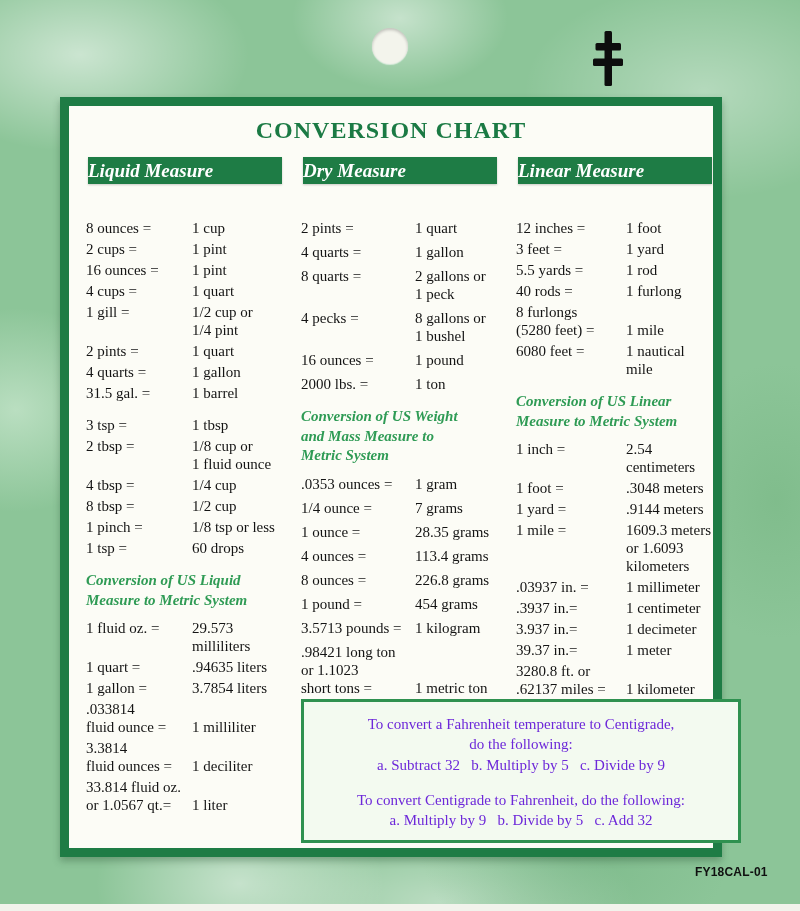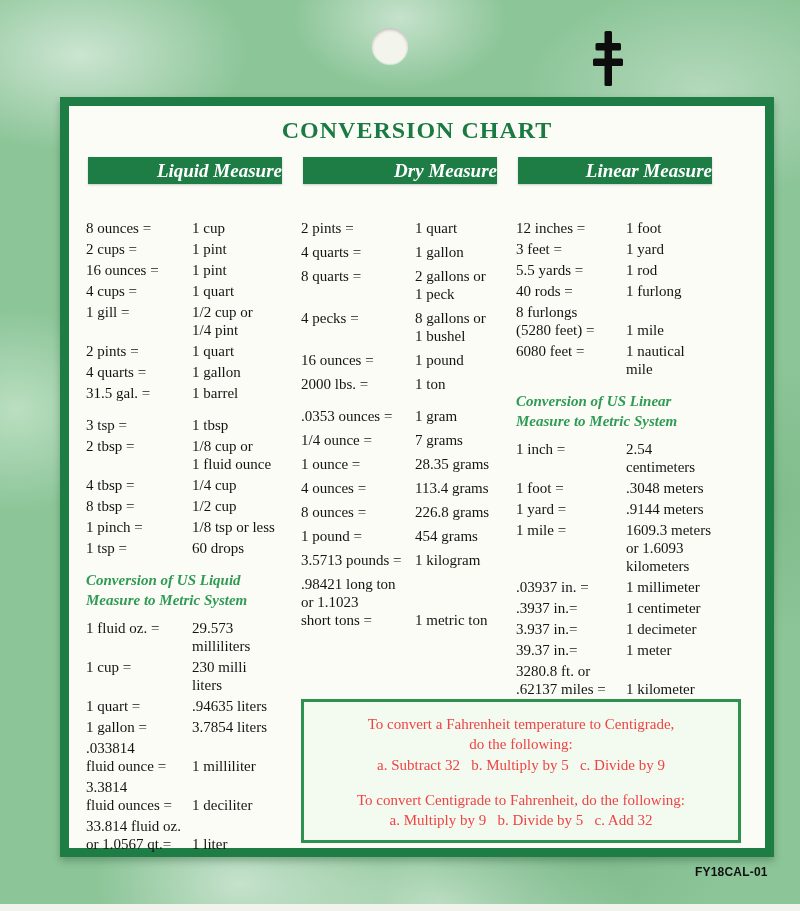--- a/index.html
+++ b/index.html
@@ -27,31 +27,31 @@
   }
 
   .logo { position:absolute; left:592px; top:31px; display:flex; gap:3px;flex-direction:column; }
   .logo svg { display:block; }
   .logo-text {
     font-family:"Liberation Sans", sans-serif; font-weight:bold;
     font-size:16px; line-height:16.5px; letter-spacing:.2px; color:#0d0d0d; padding-top:4px;
   }
 
   .card {
-    position:absolute; left:60px; top:97px; width:714px; height:760px;
+    position:absolute; left:60px; top:97px; width:662px; height:760px;
     background:#fcfcf6; border:9px solid #1e7c45;
     box-shadow:0 4px 7px rgba(35,75,45,.35);
   }
   .card-title {
     position:absolute; top:11px; left:0; right:0; text-align:center;
     font-size:24px; font-weight:600; letter-spacing:1px; color:#1b7a44;
   }
   .bar {
     position:absolute; top:51px; height:27px; background:#1e7c45;
-    display:flex; align-items:center; justify-content:flex-end;
+    display:flex; align-items:center; justify-content:flex-start;
     color:#fff; font-style:italic; font-weight:bold; font-size:19px;
     box-shadow:0 1px 2px rgba(0,0,0,.2);
   }
   .bar-liquid { left:19px;  width:194px; }
   .bar-dry    { left:234px; width:194px; }
   .bar-linear { left:449px; width:194px; }
 
   .col { position:absolute; top:113px; font-size:15px; line-height:1.2; color:#141414; }
   .col-liquid { left:17px;  width:211px; }
   .col-dry    { left:232px; width:214px; }
@@ -70,21 +70,21 @@
   .metric-heading {
     font-style:italic; font-weight:bold; font-size:15px; line-height:1.3;
     color:#2f9b55; text-align:left; white-space:pre-line; margin:6px 0 9px;
   }
   .col-dry .metric-heading { margin-top:12px; }
   .col-linear .metric-heading { margin-top:8px; }
 
   .temp-box {
     position:absolute; left:232px; top:593px; width:440px; min-height:118px;
     background:#f3faf0; border:3px solid #2f9150; padding:12px 8px 10px;
-    text-align:center; color:#ef4444; font-size:15px; line-height:1.35;
+    text-align:center; color:#6d28d9; font-size:15px; line-height:1.35;
   }
   .temp-box p { white-space:pre-wrap; }
   .temp-box .second { margin-top:15px; }
 
   .footer-code {
     position:absolute; left:695px; top:865px;
     font-family:"Liberation Sans", sans-serif; font-weight:bold;
     font-size:12px; letter-spacing:.2px; color:#101010;
   }
 
@@ -188,25 +188,20 @@
           </div>
       </div>
       <div class="metric-heading">Conversion of US Liquid
 Measure to Metric System</div>
       <div class="row">
           <span class="rl">1 fluid oz. =</span>
           <span class="rv">29.573
 milliliters</span>
         </div>
       <div class="row">
-          <span class="rl">1 cup =</span>
-          <span class="rv">230 milli
-liters</span>
-        </div>
-      <div class="row">
           <span class="rl">1 quart =</span>
           <span class="rv">.94635 liters</span>
         </div>
       <div class="row">
           <span class="rl">1 gallon =</span>
           <span class="rv">3.7854 liters</span>
         </div>
       <div class="row vb">
           <span class="rl">.033814
 fluid ounce =</span>
@@ -246,20 +241,23 @@
           </div>
         <div class="row">
             <span class="rl">16 ounces =</span>
             <span class="rv">1 pound</span>
           </div>
         <div class="row">
             <span class="rl">2000 lbs. =</span>
             <span class="rv">1 ton</span>
           </div>
       </div>
+      <div class="metric-heading">Conversion of US Weight
+and Mass Measure to
+Metric System</div>
       <div class="row">
           <span class="rl">.0353 ounces =</span>
           <span class="rv">1 gram</span>
         </div>
       <div class="row">
           <span class="rl">1/4 ounce =</span>
           <span class="rv">7 grams</span>
         </div>
       <div class="row">
           <span class="rl">1 ounce =</span>

